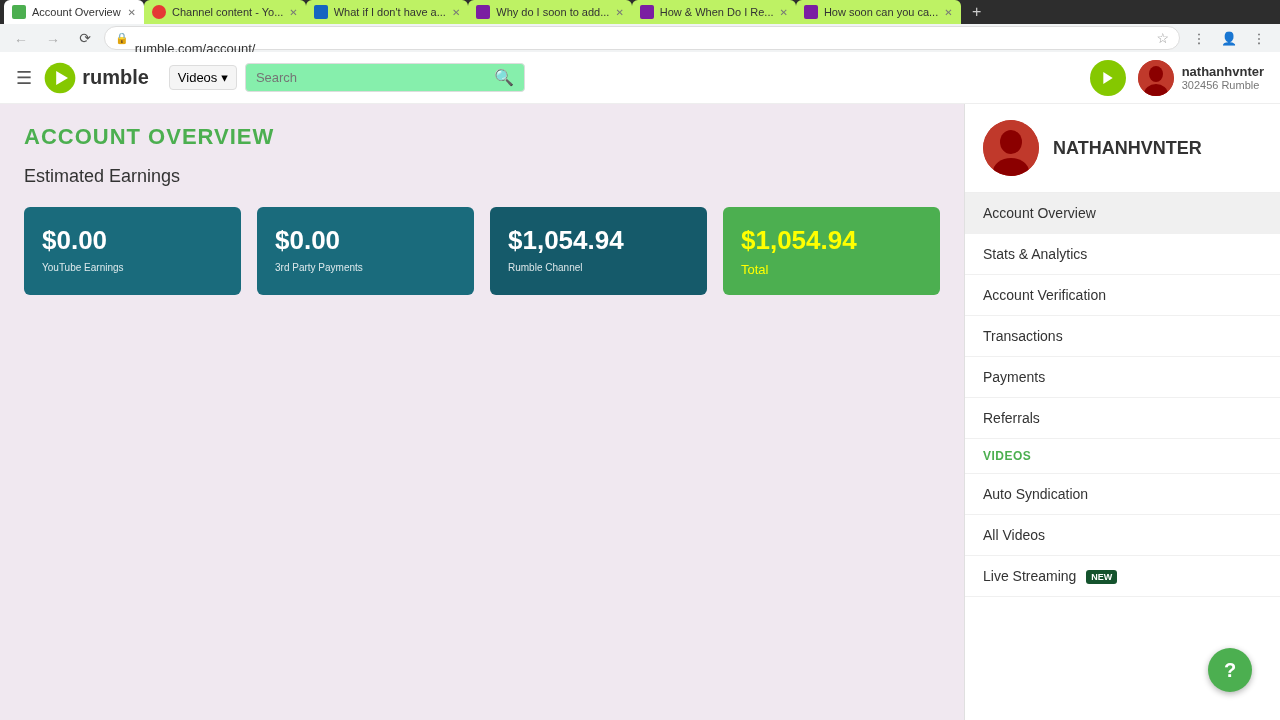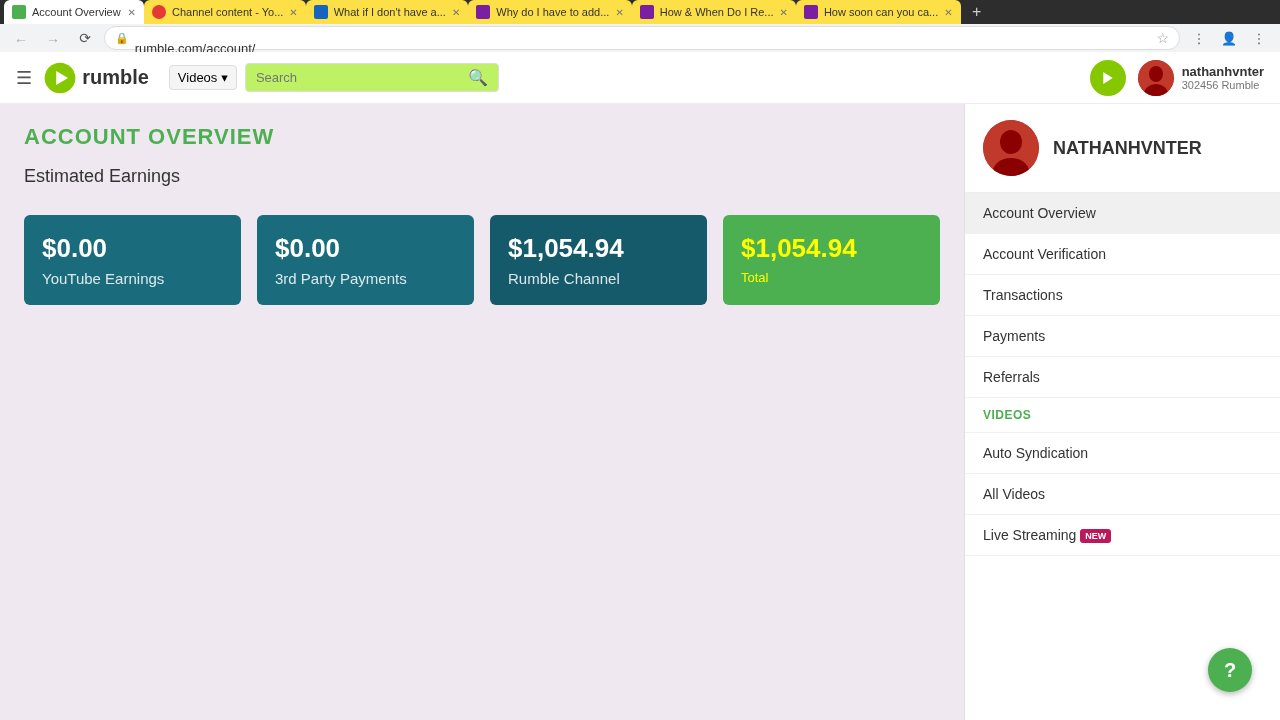--- a/index.html
+++ b/index.html
@@ -1,21 +1,21 @@
 <!DOCTYPE html>
 <html><head>
   <meta charset="utf-8">
   <style>
     * { margin: 0; padding: 0; box-sizing: border-box; }
     body { font-family: Arial, sans-serif; background: #f0e8f0; width: 1280px; height: 720px; overflow: hidden; }
 
     
     .browser-chrome { background: #3c3c3c; height: 52px; display: flex; flex-direction: column; }
     .tabs-bar { background: #2d2d2d; height: 28px; display: flex; align-items: flex-end; padding: 0 4px; }
-    .tab { height: 24px; background: #fde047; border-radius: 6px 6px 0 0; display: flex; align-items: center; padding: 0 8px; gap: 6px; font-size: 11px; color: #333; min-width: 140px; max-width: 180px; }
+    .tab { height: 24px; background: #bef264; border-radius: 6px 6px 0 0; display: flex; align-items: center; padding: 0 8px; gap: 6px; font-size: 11px; color: #333; min-width: 140px; max-width: 180px; }
     .tab.active { background: #ffffff; }
     .tab-favicon { width: 14px; height: 14px; border-radius: 2px; flex-shrink: 0; }
     .tab-title { white-space: nowrap; overflow: hidden; text-overflow: ellipsis; flex: 1; font-size: 11px; }
     .tab-close { font-size: 10px; color: #777; cursor: pointer; flex-shrink: 0; }
     .tab-add { width: 24px; height: 24px; display: flex; align-items: center; justify-content: center; color: #ccc; font-size: 16px; cursor: pointer; margin-left: 4px; align-self: center; }
     
     .nav-bar { background: #f1f3f4; height: 36px; display: flex; align-items: center; padding: 0 8px; gap: 6px; }
     .nav-btn { width: 26px; height: 26px; display: flex; align-items: center; justify-content: center; border-radius: 50%; cursor: pointer; color: #555; font-size: 14px; }
     .nav-btn.disabled { color: #aaa; cursor: default; }
     .address-bar { flex: 1; height: 24px; background: white; border-radius: 12px; display: flex; align-items: center; padding: 0 10px; gap: 6px; border: 1px solid #ddd; }
@@ -28,21 +28,21 @@
     .page { display: flex; flex-direction: column; height: calc(720px - 52px); background: #f0e8f0; }
 
     
     .site-header { background: white; height: 52px; display: flex; align-items: center; padding: 0 16px; gap: 12px; border-bottom: 1px solid #eee; }
     .hamburger { font-size: 18px; color: #555; cursor: pointer; }
     .logo { display: flex; align-items: center; gap: 6px; text-decoration: none; }
     .logo-icon { width: 32px; height: 32px; }
     .logo-text { font-size: 20px; font-weight: bold; color: #333; }
     .search-wrapper { display: flex; align-items: center; gap: 8px; margin-left: 8px; }
     .search-dropdown { display: flex; align-items: center; gap: 4px; background: #f5f5f5; border: 1px solid #ddd; border-radius: 4px; padding: 4px 8px; font-size: 13px; cursor: pointer; }
-    .search-input-box { display: flex; align-items: center; background: #bef264; border: 1px solid #ddd; border-radius: 4px; padding: 4px 10px; width: 254px; }
+    .search-input-box { display: flex; align-items: center; background: #86efac; border: 1px solid #ddd; border-radius: 4px; padding: 4px 10px; width: 280px; }
     .search-input-box input { border: none; background: transparent; font-size: 13px; outline: none; flex: 1; }
     .search-icon-btn { color: #555; cursor: pointer; font-size: 16px; }
     .header-right { margin-left: auto; display: flex; align-items: center; gap: 12px; }
     .rumble-play-btn { width: 36px; height: 36px; background: #85c800; border-radius: 50%; display: flex; align-items: center; justify-content: center; cursor: pointer; }
     .rumble-play-btn svg { fill: white; }
     .user-info { display: flex; align-items: center; gap: 8px; cursor: pointer; }
     .user-avatar { width: 36px; height: 36px; border-radius: 50%; background: #c0392b; display: flex; align-items: center; justify-content: center; overflow: hidden; }
     .user-details { display: flex; flex-direction: column; }
     .user-name { font-size: 13px; font-weight: bold; color: #333; }
     .user-sub { font-size: 11px; color: #777; }
@@ -51,45 +51,45 @@
     .main-content { display: flex; flex: 1; overflow: hidden; }
 
     
     .content-area { flex: 1; padding: 20px 24px; overflow-y: auto; }
     .page-title { font-size: 22px; font-weight: bold; color: #4CAF50; text-transform: uppercase; margin-bottom: 16px; letter-spacing: 1px; }
 
     
     .earnings-banner { background: #4CAF50; border-radius: 6px; padding: 24px 28px; margin-bottom: 20px; }
     .earnings-amount { font-size: 64px; font-weight: bold; color: white; line-height: 1; }
 
-    .estimated-title { font-size: 18px; color: #333; margin-bottom: 28px; }
+    .estimated-title { font-size: 18px; color: #333; margin-bottom: 20px; }
 
     
     .earnings-cards { display: flex; gap: 16px; }
     .earnings-card { flex: 1; border-radius: 6px; padding: 18px 18px; }
     .earnings-card.teal { background: #1a6b7c; }
     .earnings-card.teal-dark { background: #155a6a; }
     .earnings-card.green { background: #4CAF50; }
     .earnings-card .amount { font-size: 26px; font-weight: bold; color: white; margin-bottom: 6px; }
-    .earnings-card .label { font-size: 15px; color: rgba(255,255,255,0.85); }
+    .earnings-card .label { font-size: 10px; color: rgba(255,255,255,0.85); }
     .earnings-card.green .amount { font-size: 26px; color: #ffff00; }
     .earnings-card.green .label { color: #ffff00; font-size: 13px; }
 
     
     .sidebar { width: 316px; background: white; border-left: 1px solid #e0e0e0; overflow-y: auto; }
     .sidebar-profile { display: flex; align-items: center; gap: 14px; padding: 16px 18px; border-bottom: 1px solid #eee; }
     .sidebar-avatar { width: 56px; height: 56px; border-radius: 50%; background: #c0392b; display: flex; align-items: center; justify-content: center; overflow: hidden; }
     .sidebar-username { font-size: 18px; font-weight: bold; color: #333; text-transform: uppercase; }
 
     .sidebar-nav { list-style: none; }
     .sidebar-nav li { border-bottom: 1px solid #f0f0f0; }
     .sidebar-nav li a { display: block; padding: 12px 18px; font-size: 14px; color: #333; text-decoration: none; cursor: pointer; }
     .sidebar-nav li.active a { background: #f0f0f0; color: #333; }
     .sidebar-nav li.section-header a { color: #4CAF50; font-weight: bold; font-size: 12px; text-transform: uppercase; letter-spacing: 0.5px; padding: 10px 18px; }
-    .sidebar-nav li .badge { display: inline-block; background: #be185d; color: white; font-size: 9px; font-weight: bold; padding: 2px 5px; border-radius: 3px; vertical-align: middle; }
+    .sidebar-nav li .badge { display: inline-block; background: #14532d; color: white; font-size: 9px; font-weight: bold; padding: 2px 5px; border-radius: 3px; margin-left: 6px; vertical-align: middle; }
 
     
     .help-btn { position: fixed; bottom: 28px; right: 28px; width: 44px; height: 44px; background: #4CAF50; border-radius: 50%; display: flex; align-items: center; justify-content: center; cursor: pointer; box-shadow: 0 2px 6px rgba(0,0,0,0.3); }
     .help-btn span { color: white; font-size: 20px; font-weight: bold; }
 
     
     .sidebar::-webkit-scrollbar { width: 6px; }
     .sidebar::-webkit-scrollbar-track { background: #f1f1f1; }
     .sidebar::-webkit-scrollbar-thumb { background: #ccc; border-radius: 3px; }
 
@@ -116,21 +116,21 @@
         <span class="tab-title">Channel content - Yo...</span>
         <span class="tab-close">✕</span>
       </div>
       <div class="tab">
         <div class="tab-favicon favicon-blue"></div>
         <span class="tab-title">What if I don't have a...</span>
         <span class="tab-close">✕</span>
       </div>
       <div class="tab">
         <div class="tab-favicon favicon-purple"></div>
-        <span class="tab-title">Why do I have to add...</span>
+        <span class="tab-title">Why do I soon to add...</span>
         <span class="tab-close">✕</span>
       </div>
       <div class="tab">
         <div class="tab-favicon favicon-purple"></div>
         <span class="tab-title">How &amp; When Do I Re...</span>
         <span class="tab-close">✕</span>
       </div>
       <div class="tab">
         <div class="tab-favicon favicon-purple"></div>
         <span class="tab-title">How soon can you ca...</span>
@@ -241,20 +241,23 @@
           </svg>
         </div>
         <span class="sidebar-username">NATHANHVNTER</span>
       </div>
 
       <ul class="sidebar-nav">
         <li class="active">
           <a>Account Overview</a>
         </li>
         <li>
+          <a>Stats &amp; Analytics</a>
+        </li>
+        <li>
           <a>Account Verification</a>
         </li>
         <li>
           <a>Transactions</a>
         </li>
         <li>
           <a>Payments</a>
         </li>
         <li>
           <a>Referrals</a>

